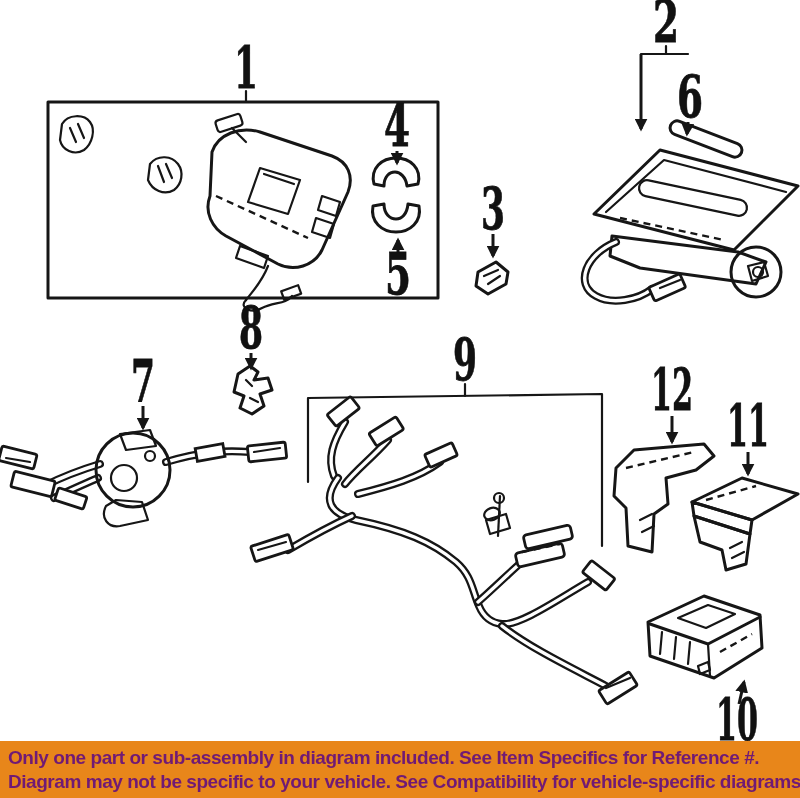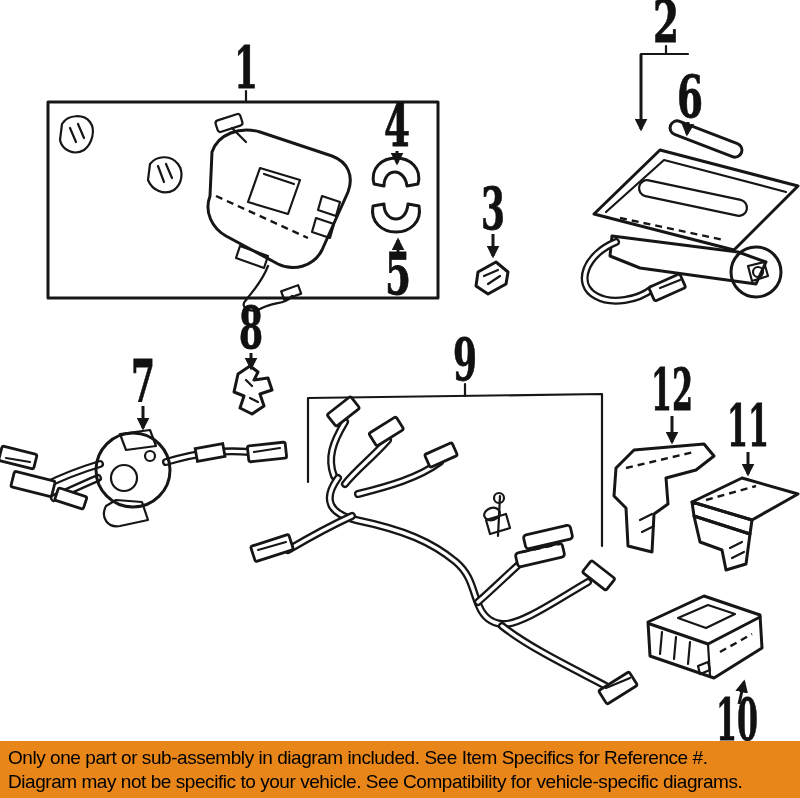--- a/index.html
+++ b/index.html
@@ -10,22 +10,22 @@
   .thin{fill:none;stroke:#161616;stroke-width:2.2;stroke-linecap:round;stroke-linejoin:round;}
   .dash{fill:none;stroke:#161616;stroke-width:2.4;stroke-dasharray:7 5;}
   .tube{fill:none;stroke:#161616;stroke-width:8;stroke-linecap:round;stroke-linejoin:round;}
   .core{fill:none;stroke:#ffffff;stroke-width:3.4;stroke-linecap:round;stroke-linejoin:round;}
   .conn{fill:#ffffff;stroke:#161616;stroke-width:2.8;}
   .num{font-family:"DejaVu Serif","Liberation Serif",serif;font-weight:bold;font-size:58px;
        fill:#111;stroke:#111;stroke-width:0.8;text-anchor:middle;}
   .arrow{fill:none;stroke:#161616;stroke-width:3;}
   #footer-bar{position:absolute;left:0;bottom:0;width:800px;height:57px;background:#E8861A;
               box-sizing:border-box;padding:5px 0 0 8px;}
-  #footer-bar .fline{font-weight:400;font-size:19px;letter-spacing:-0.45px;line-height:24px;
-              color:#000000;white-space:nowrap;}
+  #footer-bar .fline{font-weight:700;font-size:19px;letter-spacing:-0.45px;line-height:24px;
+              color:#701a75;white-space:nowrap;}
 </style>
 </head>
 <body>
 
 <div id="stage">
 <svg id="art" width="800" height="798" viewBox="0 0 800 798">
   <defs>
     <marker id="ah" viewBox="0 0 10 10" refX="8" refY="5" markerWidth="13" markerHeight="13" markerUnits="userSpaceOnUse" orient="auto">
           <path d="M0,0L10,5L0,10Z" fill="#161616"></path>
         </marker>

